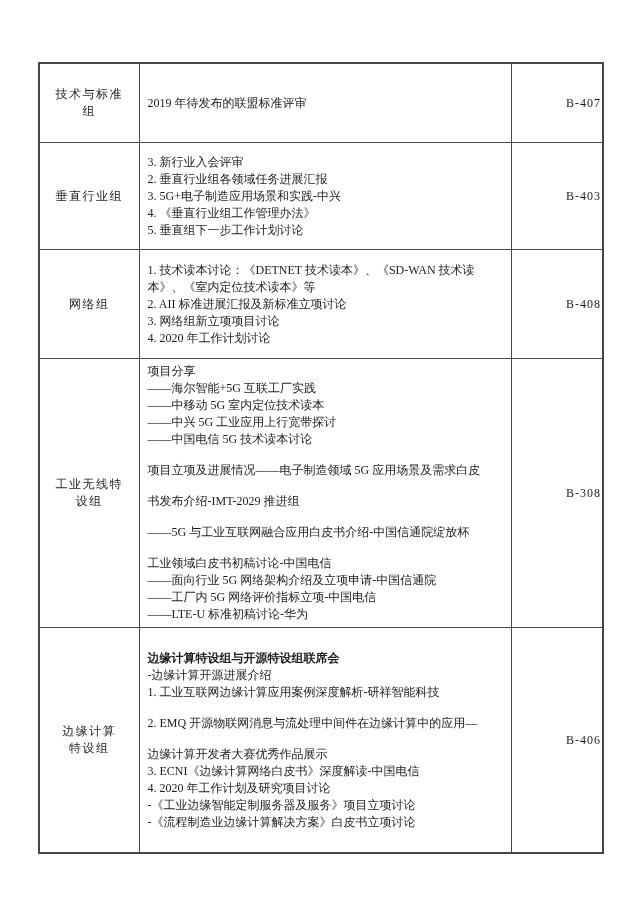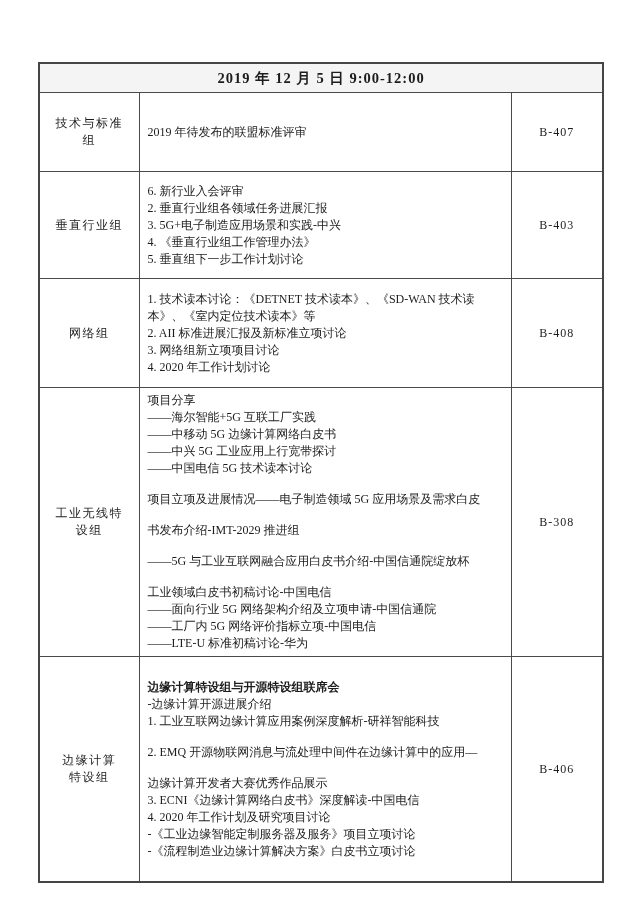--- a/index.html
+++ b/index.html
@@ -62,21 +62,21 @@
     line-height:17px;
     white-space:normal;
   }
   td.agenda .gap{
     margin-top:14px;
   }
   td.agenda .bold{
     font-weight:bold;
   }
   td.room{
-    text-align:center;
+    text-align:right;
     vertical-align:middle;
     font-size:12px;
     letter-spacing:1px;
   }
   tr.r0 td{height:54px;}
   tr.r1 td{height:82px;}
   tr.r2 td{height:84px;}
   tr.r3 td{height:233px;}
   tr.r4 td{height:200px;}
 </style>
@@ -84,38 +84,35 @@
 <body>
 
 <div class="page">
   <table class="schedule">
     <colgroup>
       <col class="c1">
       <col class="c2">
       <col class="c3">
     </colgroup>
     <tbody>
-      <tr>
-        <td class="hdr" colspan="3">2019 年 12 月 5 日  9:00-12:00</td>
-      </tr>
     <tr class="r0">
           <td class="group">
             <div>技术与标准组</div>
           </td>
           <td class="agenda">
             <div class="line">2019 年待发布的联盟标准评审</div>
           </td>
           <td class="room">B-407</td>
         </tr>
         <tr class="r1">
           <td class="group">
             <div>垂直行业组</div>
           </td>
           <td class="agenda">
-            <div class="line">6. 新行业入会评审</div>
+            <div class="line">3. 新行业入会评审</div>
             <div class="line">2. 垂直行业组各领域任务进展汇报</div>
             <div class="line">3.  5G+电子制造应用场景和实践-中兴</div>
             <div class="line">4. 《垂直行业组工作管理办法》</div>
             <div class="line">5.  垂直组下一步工作计划讨论</div>
           </td>
           <td class="room">B-403</td>
         </tr>
         <tr class="r2">
           <td class="group">
             <div>网络组</div>
@@ -128,21 +125,21 @@
           </td>
           <td class="room">B-408</td>
         </tr>
         <tr class="r3">
           <td class="group">
             <div>工业无线特设组</div>
           </td>
           <td class="agenda">
             <div class="line">项目分享</div>
             <div class="line">——海尔智能+5G 互联工厂实践</div>
-            <div class="line">——中移动 5G 边缘计算网络白皮书</div>
+            <div class="line">——中移动 5G 室内定位技术读本</div>
             <div class="line">——中兴 5G 工业应用上行宽带探讨</div>
             <div class="line">——中国电信 5G 技术读本讨论</div>
             <div class="line gap">项目立项及进展情况——电子制造领域 5G 应用场景及需求白皮</div>
             <div class="line gap">书发布介绍-IMT-2029 推进组</div>
             <div class="line gap">——5G 与工业互联网融合应用白皮书介绍-中国信通院绽放杯</div>
             <div class="line gap">工业领域白皮书初稿讨论-中国电信</div>
             <div class="line">——面向行业 5G 网络架构介绍及立项申请-中国信通院</div>
             <div class="line">——工厂内 5G 网络评价指标立项-中国电信</div>
             <div class="line">——LTE-U 标准初稿讨论-华为</div>
           </td>

